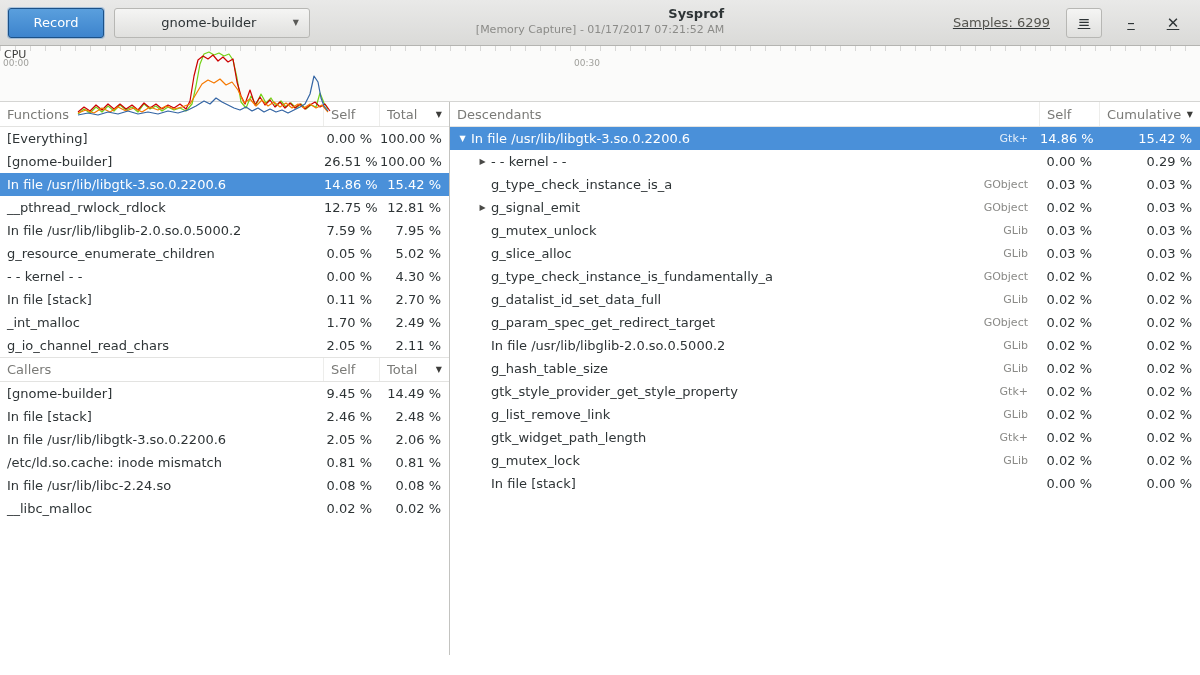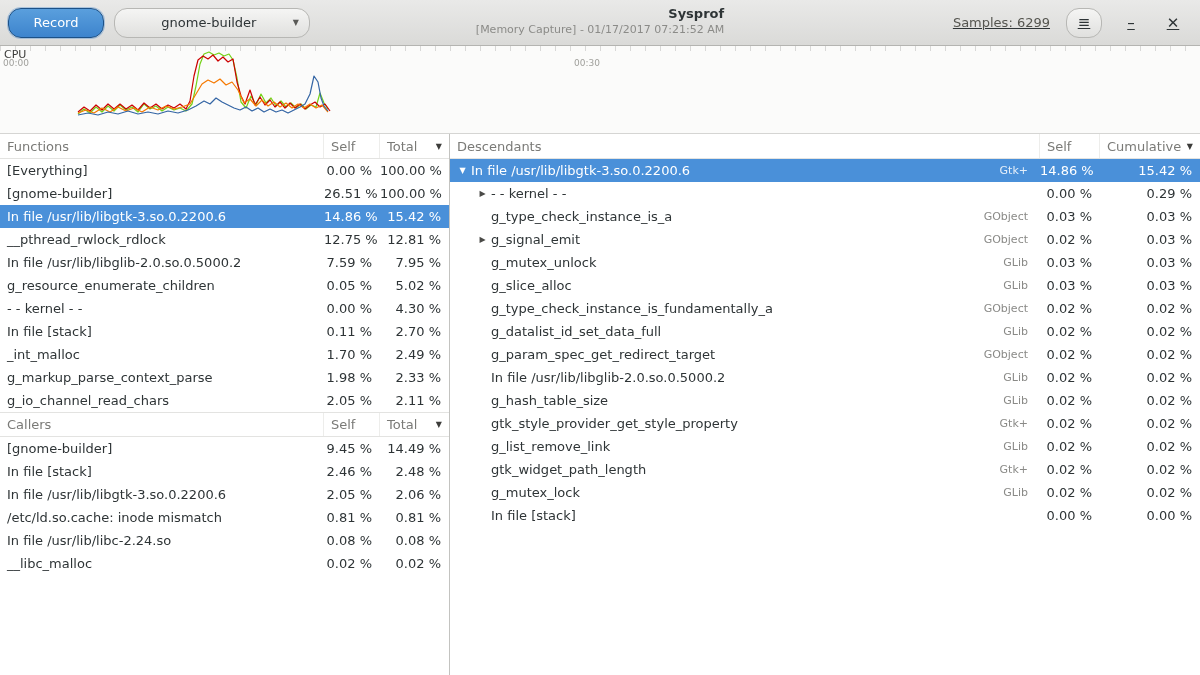--- a/index.html
+++ b/index.html
@@ -10,40 +10,40 @@
   }
   
   .headerbar {
     position:relative; height:46px;
     background:linear-gradient(#e9e9e8,#dadad8);
     border-bottom:1px solid #b4b4b1;
     display:flex; align-items:center; padding:0 8px;
   }
   button { font:inherit; cursor:default; }
   .btn {
-    height:30px; border-radius:13px; border:1px solid #b7b7b4;
+    height:30px; border-radius:3px; border:1px solid #b7b7b4;
     background:linear-gradient(#f5f5f4,#e0e0de); color:#2e3436;
   }
   .suggested {
     width:96px; border:1px solid #1c5187; color:#fff;
     background:linear-gradient(#5a9fdd,#3d84cd);
     box-shadow:0 0 0 1px rgba(61,132,205,.35);
   }
   .combo { width:196px; margin-left:10px; display:flex; align-items:center; padding:0 10px; }
   .combo-label { flex:1; text-align:center; }
   .chev { font-size:8px; color:#5a5a57; }
   .titles { position:absolute; left:50%; top:6px; transform:translateX(-50%); text-align:center; pointer-events:none; }
   .title { font-weight:bold; font-size:13px; color:#2e3436;text-align:right; }
   .subtitle { font-size:11px; color:#8b8b88; margin-top:2px; }
   .hdr-right { margin-left:auto; display:flex; align-items:center; gap:16px; padding-right:6px;text-decoration:underline; }
   .samples { color:#55554f; }
   .iconbtn { width:36px; font-size:15px; line-height:1; }
   .winctl { border:none; background:transparent; font-size:15px; color:#2e3436; width:26px; height:26px; }
   
-  .timeline { position:relative; height:88px; background:#fbfbfa; border-bottom:1px solid #d5d5d3; }
+  .timeline { position:relative; height:56px; background:#fbfbfa; border-bottom:1px solid #d5d5d3; }
   .ruler {
     position:absolute; top:0; left:0; right:0; height:5px;
     background:repeating-linear-gradient(90deg, rgba(0,0,0,.14) 0 1px, transparent 1px 15px);
   }
   .cpu-label { position:absolute; top:2px; left:4px; font-size:11px; color:#3c3c3a; }
   .tick { position:absolute; top:12px; font-size:9px; color:#a0a09c; }
   .tick.t0 { left:3px; }
   .tick.t1 { left:574px; }
   .timeline svg { position:absolute; left:0; top:0; }
   
@@ -169,25 +169,20 @@
             <div class="cell num w-self">0.11 %</div>
             <div class="cell num w-total">2.70 %</div>
           </div>
 
           <div class="row">
             <div class="cell name">_int_malloc</div>
             <div class="cell num w-self">1.70 %</div>
             <div class="cell num w-total">2.49 %</div>
           </div>
 
-          <div class="row">
-            <div class="cell name">g_markup_parse_context_parse</div>
-            <div class="cell num w-self">1.98 %</div>
-            <div class="cell num w-total">2.33 %</div>
-          </div>
 
           <div class="row">
             <div class="cell name">g_io_channel_read_chars</div>
             <div class="cell num w-self">2.05 %</div>
             <div class="cell num w-total">2.11 %</div>
           </div>
         </div>
     </section>
 
     <section class="grid callers">

